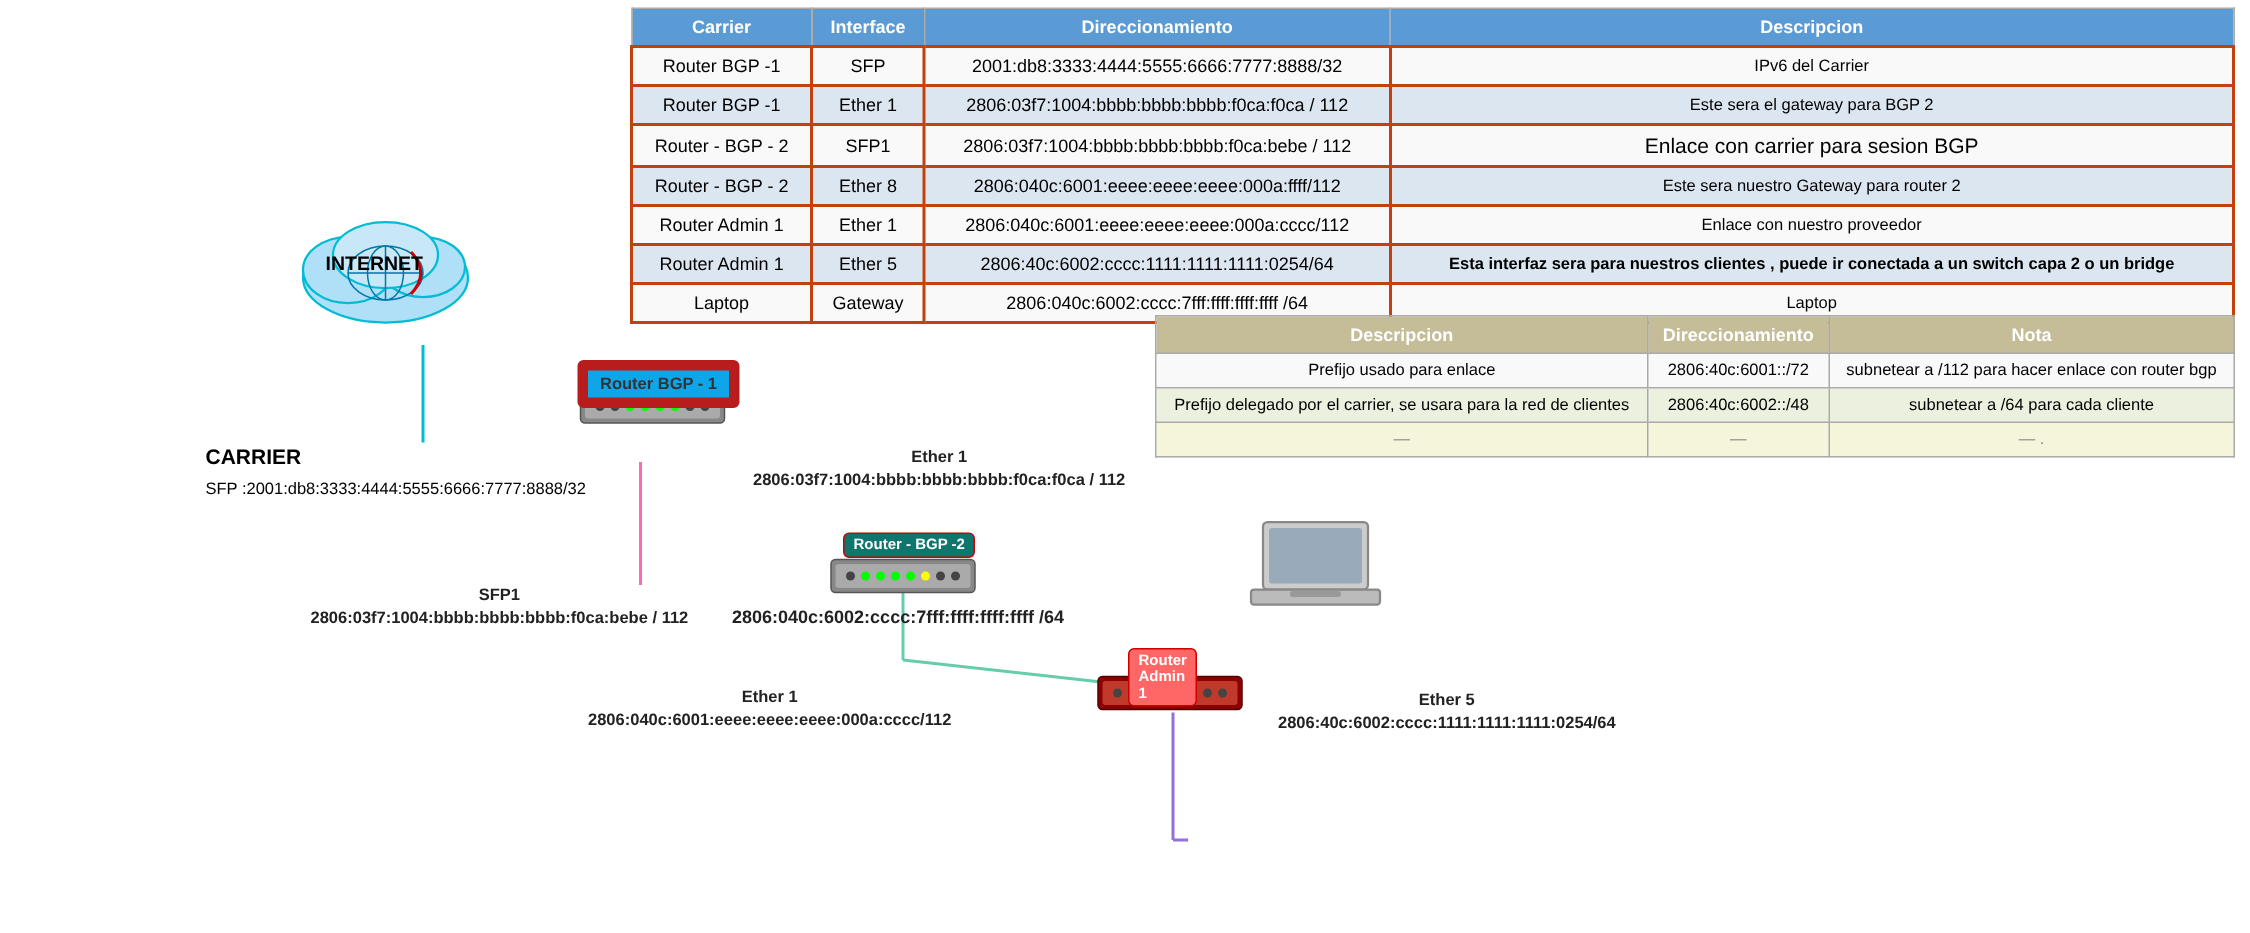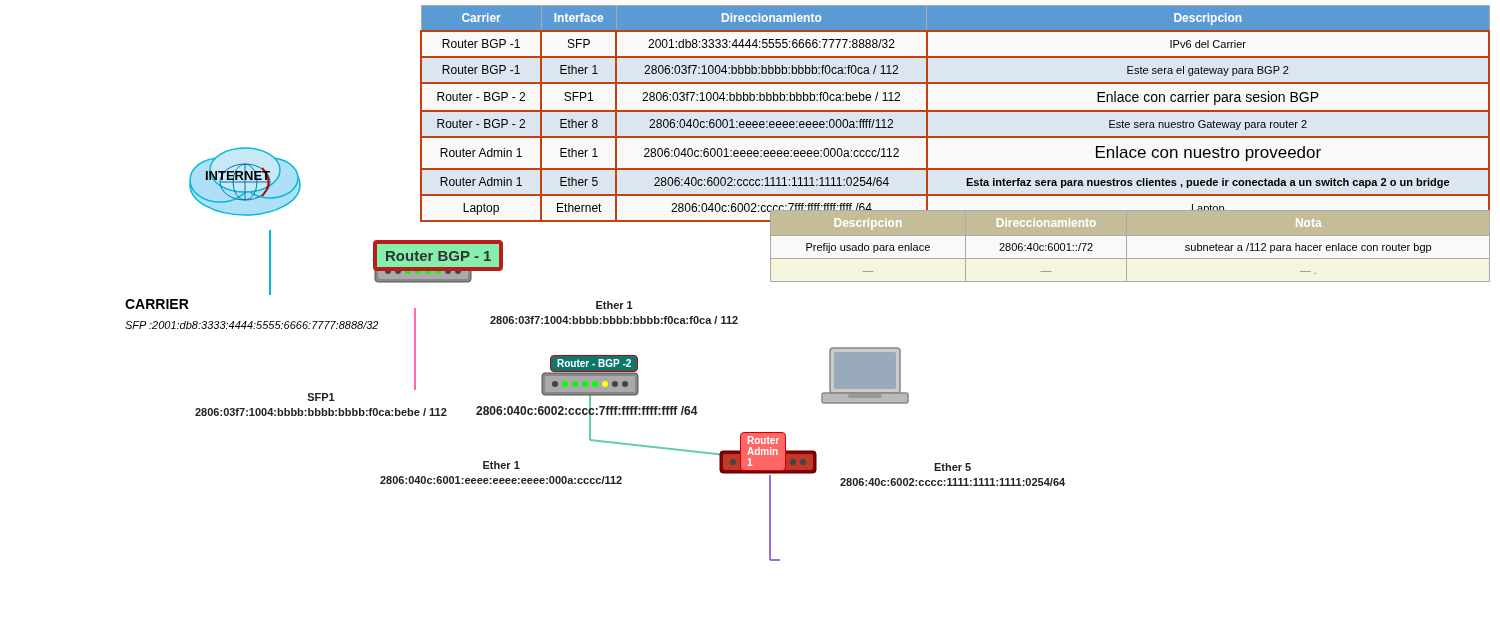--- a/index.html
+++ b/index.html
@@ -85,21 +85,21 @@
     }
     #secondary-table tr:last-child td {
       background: #f5f5dc;
       color: #888;
     }
 
     
     #diagram {
       position: absolute;
       top: 0;
-      left: 0;
+      left: 12px;
       width: 780px;
       height: 446px;
     }
 
     
     .internet-cloud {
       position: absolute;
       top: 130px;
       left: 180px;
       width: 130px;
@@ -122,25 +122,25 @@
       font-weight: bold;
       font-size: 14px;
       line-height: 1.4;
       margin-left: 35px;
     }
 
     .router-bgp1-label {
       position: absolute;
       top: 240px;
       left: 373px;
-      background: #86efac;
-      border: 4px solid #b91c1c;
+      background: #0ea5e9;
+      border: 7px solid #b91c1c;
       border-radius: 4px;
       padding: 3px 8px;
-      font-size: 15px;
+      font-size: 11px;
       font-weight: bold;
       color: #333;
       text-align: center;
     }
 
     .router-bgp2-label {
       position: absolute;
       top: 355px;
       left: 550px;
       background: #0f766e;
@@ -242,31 +242,31 @@
         <tr>
           <td>Router - BGP - 2</td>
           <td>Ether 8</td>
           <td>2806:040c:6001:eeee:eeee:eeee:000a:ffff/112</td>
           <td style="font-size: 11px;">Este sera nuestro Gateway para router 2</td>
         </tr>
         <tr>
           <td>Router Admin 1</td>
           <td>Ether 1</td>
           <td>2806:040c:6001:eeee:eeee:eeee:000a:cccc/112</td>
-          <td style="font-size: 17px;">Enlace con nuestro proveedor</td>
+          <td style="font-size: 11px;">Enlace con nuestro proveedor</td>
         </tr>
         <tr>
           <td>Router Admin 1</td>
           <td>Ether 5</td>
           <td>2806:40c:6002:cccc:1111:1111:1111:0254/64</td>
           <td style="font-size: 11px; font-weight: bold;">Esta interfaz sera para nuestros clientes , puede ir conectada a un switch capa 2 o un bridge</td>
         </tr>
         <tr>
           <td>Laptop</td>
-          <td>Ethernet</td>
+          <td>Gateway</td>
           <td>2806:040c:6002:cccc:7fff:ffff:ffff:ffff /64</td>
           <td style="font-size: 11px;">Laptop</td>
         </tr>
       </tbody>
   </table>
 </div>
 
 <div id="secondary-table-wrapper">
   <table id="secondary-table">
     <thead>
@@ -276,20 +276,25 @@
         <th>Nota</th>
       </tr>
     </thead>
     <tbody id="secondary-table-body">
         <tr>
           <td>Prefijo usado para enlace</td>
           <td>2806:40c:6001::/72</td>
           <td>subnetear a /112 para hacer enlace con router bgp</td>
         </tr>
         <tr>
+          <td>Prefijo delegado por el carrier, se usara para la red de clientes</td>
+          <td>2806:40c:6002::/48</td>
+          <td>subnetear a /64 para cada cliente</td>
+        </tr>
+        <tr>
           <td>—</td>
           <td>—</td>
           <td>— .</td>
         </tr>
       </tbody>
   </table>
 </div>
 
 <div id="diagram">
 
@@ -320,21 +325,21 @@
       <ellipse cx="65" cy="52" rx="12" ry="18" fill="none" stroke="#0077aa" stroke-width="1"></ellipse>
 
       <path d="M 82 38 Q 95 52 82 66" fill="none" stroke="#cc0000" stroke-width="2"></path>
     </svg>
   </div>
 
   <div class="cloud-label">INTERNET</div>
 
   <div class="carrier-label">
     <span>CARRIER</span><br>
-    <span style="font-size:11px;font-weight:normal;font-style:italic;">SFP :2001:db8:3333:4444:5555:6666:7777:8888/32</span>
+    <span style="font-size:11px;font-weight:normal;">SFP :2001:db8:3333:4444:5555:6666:7777:8888/32</span>
   </div>
 
   <div class="router-device" style="top:255px;left:373px;">
     <svg width="100" height="35" viewBox="0 0 100 35">
       <rect x="2" y="5" width="96" height="22" rx="3" fill="#888" stroke="#555" stroke-width="1"></rect>
       <rect x="5" y="8" width="90" height="16" rx="2" fill="#aaa"></rect>
 
       <circle cx="15" cy="16" r="3" fill="#444"></circle>
       <circle cx="25" cy="16" r="3" fill="#444"></circle>
       <circle cx="35" cy="16" r="3" fill="#0f0"></circle>

